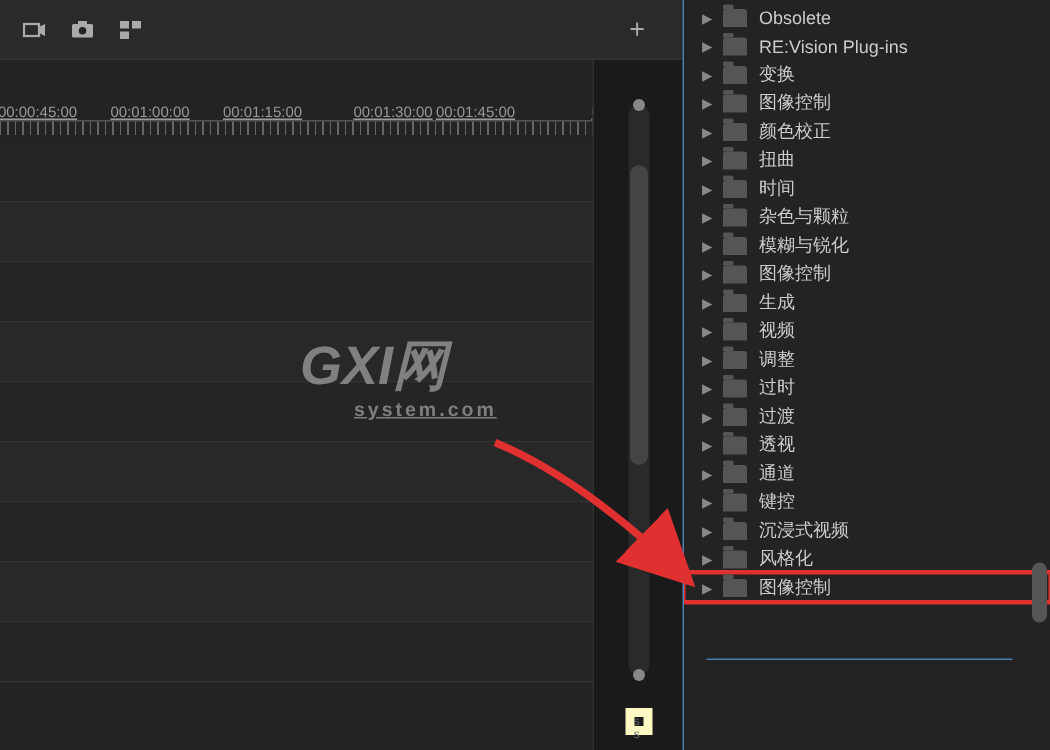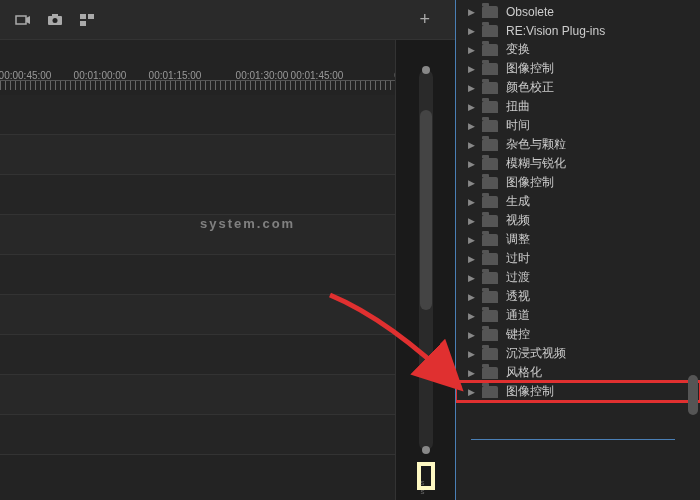--- a/index.html
+++ b/index.html
@@ -123,23 +123,23 @@
       width: 8px; height: 8px;
       border-radius: 50%;
       background: #888;
       transform: translateX(-50%);
     }
     .zoom-bar {
       position: absolute;
       left: 50%;
       bottom: 10px;
       width: 18px;
-      height: 28px;
+      height: 18px;
       transform: translateX(-50%);
-      border: 4px solid #fef9c3;
+      border: 6px solid #fef9c3;
       background: #1a1a1a;
     }
     .zoom-handles {
       position: absolute;
       bottom: -10px;
       left: 0; right: 0;
       display: flex;
       justify-content: space-around;
       font-size: 8px;
       color: #666;
@@ -221,21 +221,23 @@
       font-weight: bold;
       color: rgba(200,200,200,0.55);
       font-style: italic;
       pointer-events: none;
     }
     .watermark .sub {
       display: block;
       font-size: 13px;
       font-style: normal;
       letter-spacing: 2px;
+      margin-left: 36px;
       margin-top: -4px;
+      text-decoration: underline;
     }
     .arrow {
       position: absolute;
       left: 320px;
       top: 290px;
       width: 160px;
       height: 120px;
       pointer-events: none;
     }
     .arrow svg { width: 100%; height: 100%; }
@@ -415,20 +417,21 @@
         <span>图像控制</span>
       </div>
     </div>
   <div class="right-bottom-border"></div>
   <div class="right-scroll-track">
     <div class="right-scroll-thumb"></div>
   </div>
 </div>
 
 <div class="watermark">
+  <span>GXI网</span>
   <span class="sub">system.com</span>
 </div>
 
 <div class="arrow">
   <svg viewBox="0 0 160 120">
     <defs>
       <marker id="ah" markerWidth="12" markerHeight="12" refX="9" refY="5" orient="auto">
         <path d="M0,0 L10,5 L0,10 Z" fill="#e03030"></path>
       </marker>
     </defs>

